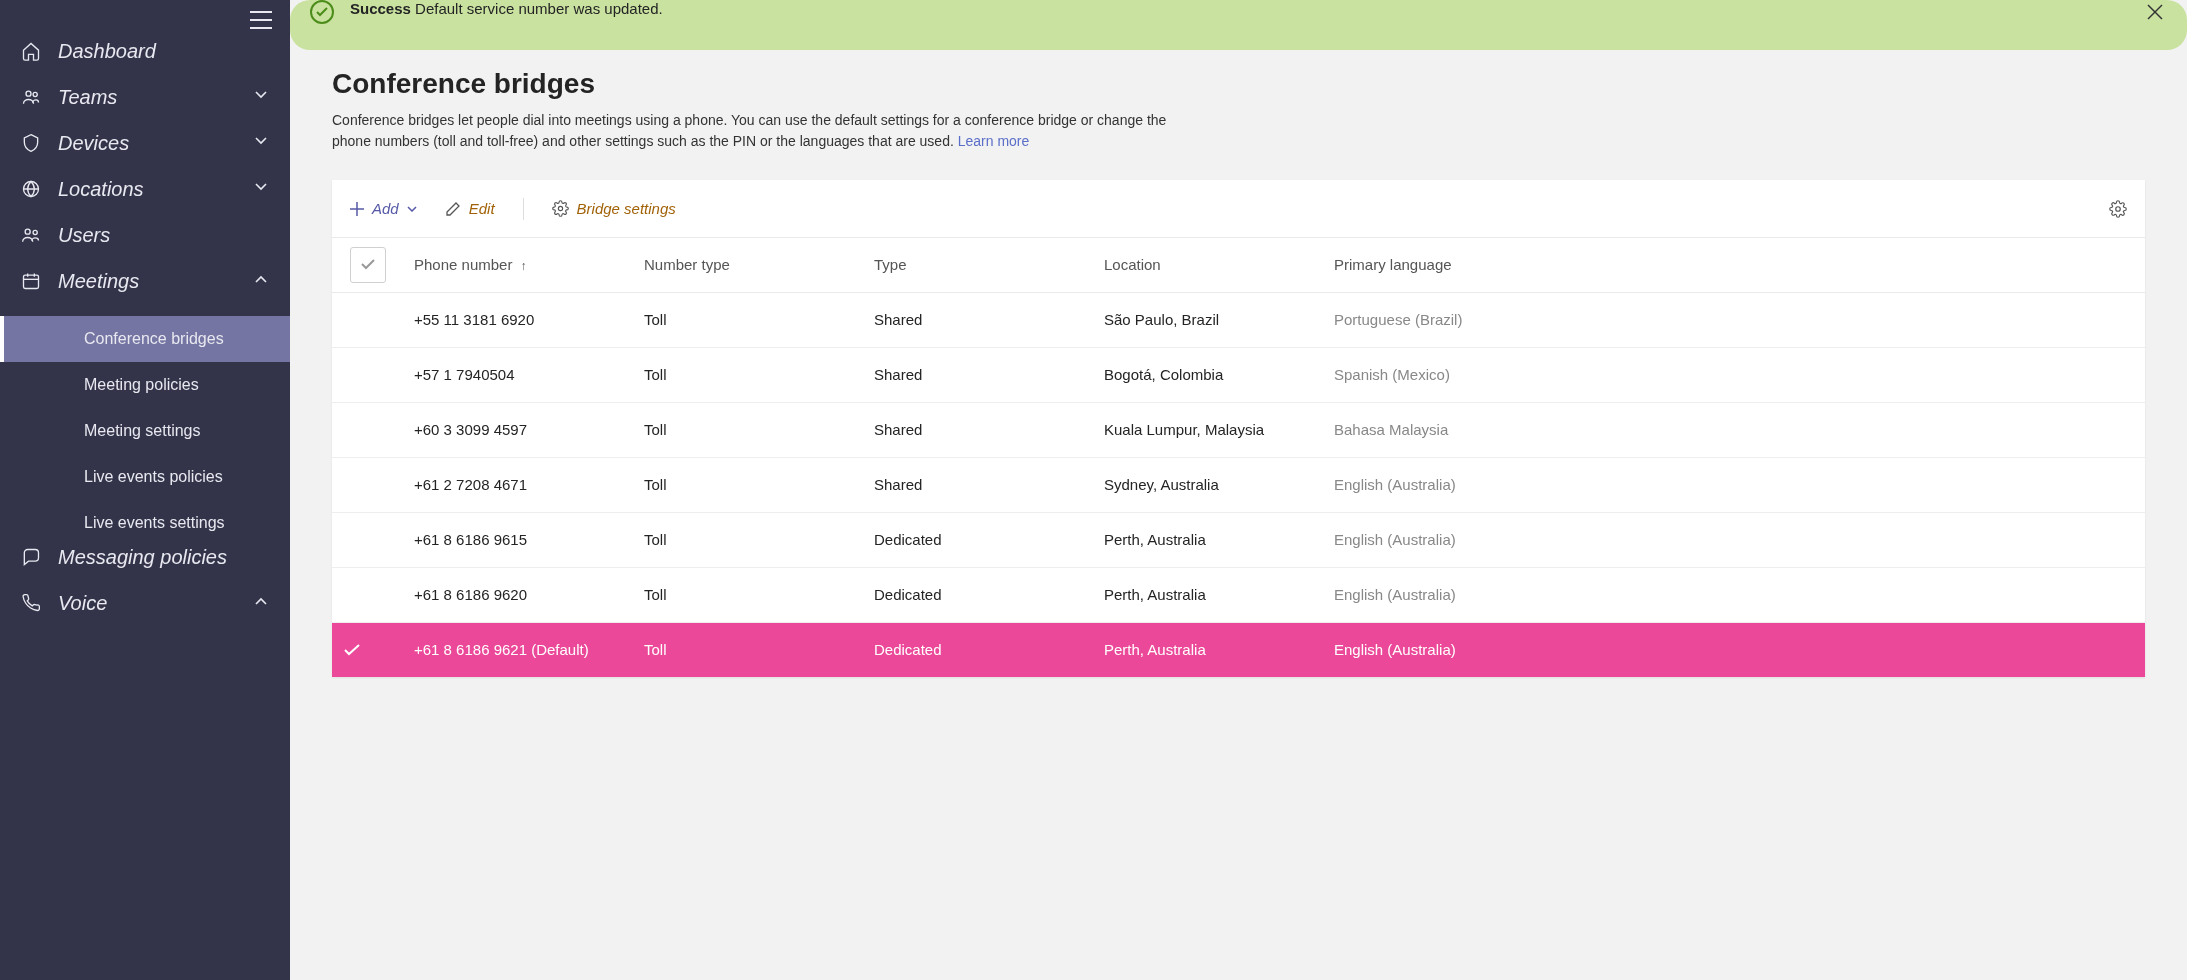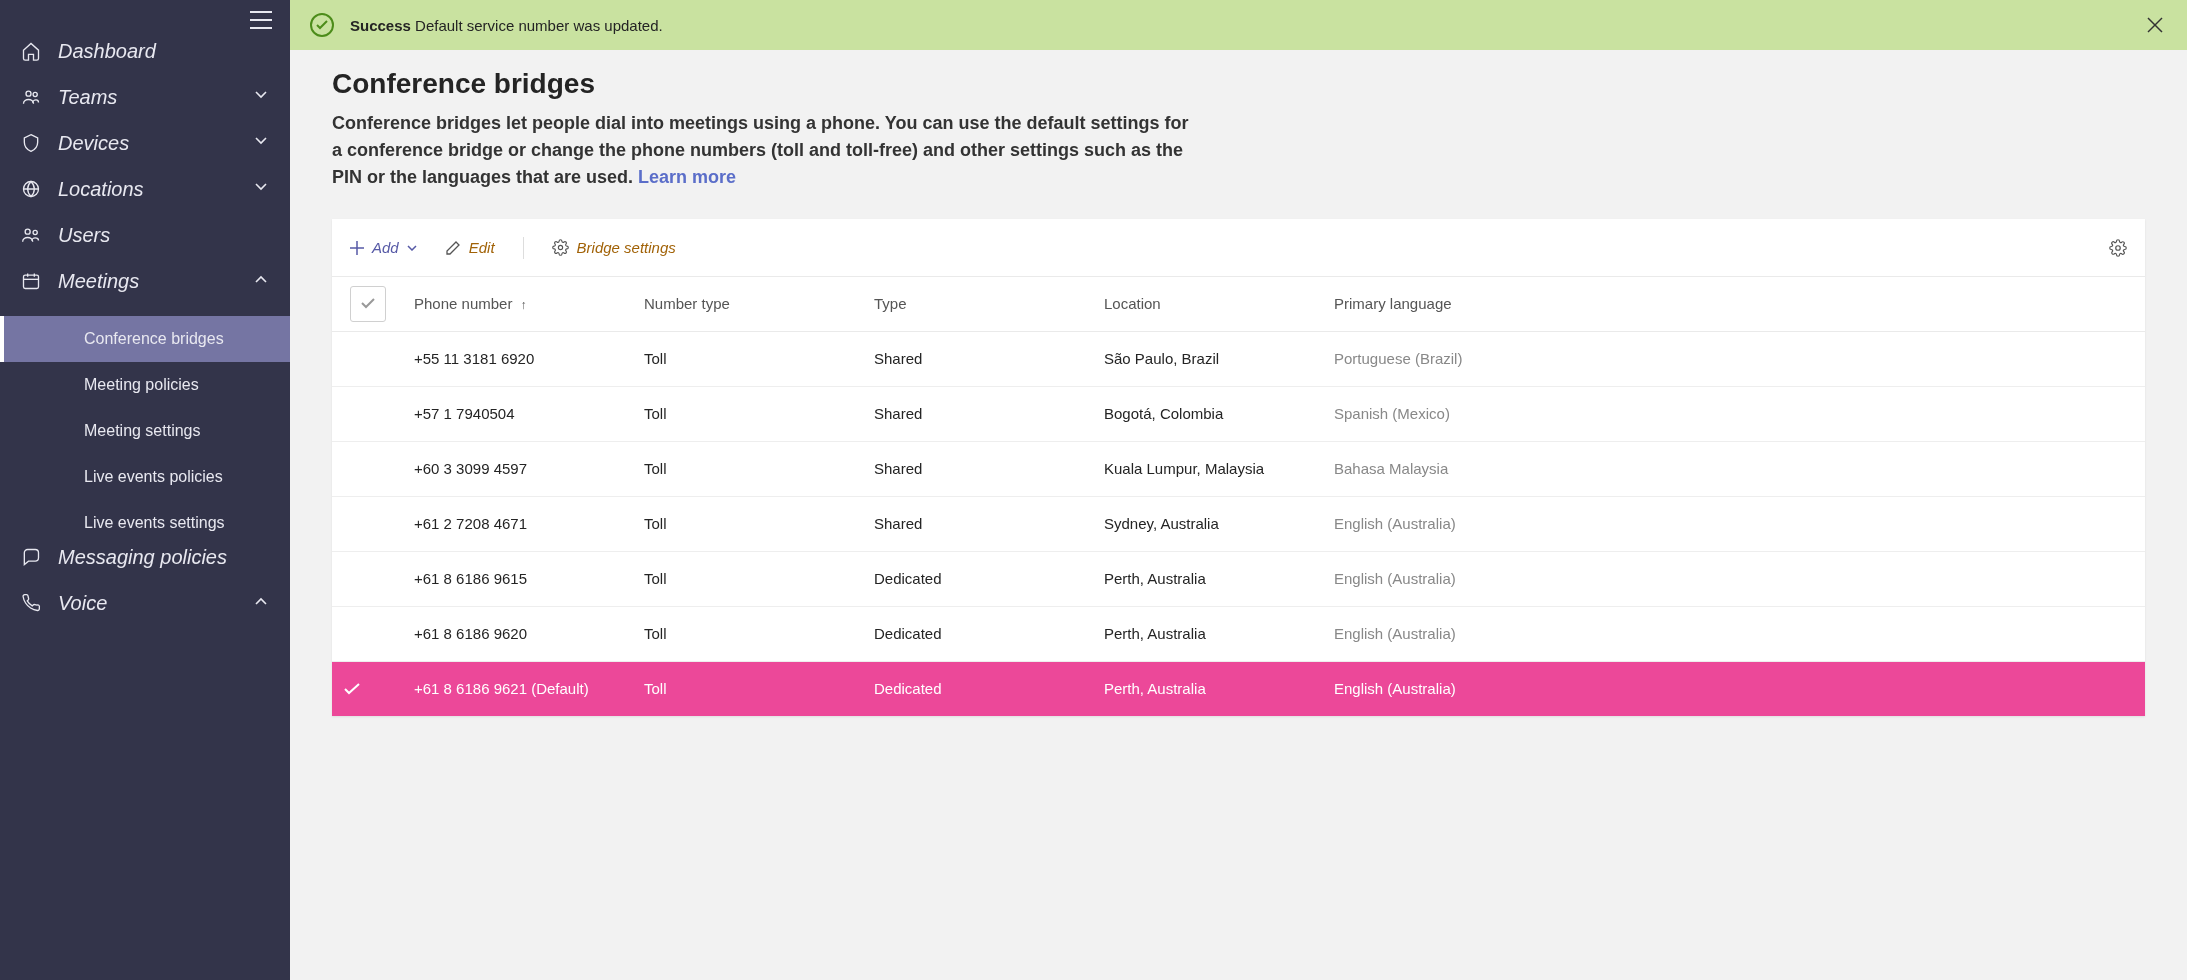--- a/index.html
+++ b/index.html
@@ -9,26 +9,26 @@
   .sidebar { width: 290px; background: #33344a; color: #e8e8f0; flex: 0 0 290px; display: flex; flex-direction: column; }
   .hamburger { height: 40px; display: flex; justify-content: flex-end; align-items: center; padding-right: 18px; }
   .nav-item { display: flex; align-items: flex-start; height: 46px; padding: 0 20px 0 20px; cursor: pointer; font-size: 20px; font-style: italic; }
   .nav-item .icon { width: 22px; height: 22px; margin-right: 16px; display: inline-flex; align-items: center; justify-content: center; }
   .nav-item .label { flex: 1; }
   .nav-sub { padding-left: 80px; height: 46px; display: flex; align-items: center; font-size: 16px; cursor: pointer; border-left: 4px solid transparent; }
   .nav-sub.active { background: #7575a3; border-left: 4px solid #ffffff; }
   .chev { width: 18px; height: 18px; display:inline-flex; align-items:center; justify-content:center; }
   
   .main { flex: 1; display: flex; flex-direction: column; overflow: hidden; }
-  .banner { background: #c9e2a0; display: flex; align-items: center; padding: 0 20px; height: 50px; font-size: 15px; }
+  .banner { background: #c9e2a0; display: flex; padding: 0 20px; height: 50px; font-size: 15px; border-radius: 20px; }
   .banner .check { width: 24px; height: 24px; border: 2px solid #4c8c1a; border-radius: 50%; display: inline-flex; align-items: center; justify-content: center; color:#4c8c1a; margin-right: 16px; }
   .banner .close { margin-left: auto; cursor: pointer; width:24px; height:24px; display:flex; align-items:center; justify-content:center; }
   .content { padding: 18px 42px 0 42px; flex:1; overflow:auto; }
   h1 { font-size: 28px; font-weight: 700; margin-bottom: 10px; }
-  .desc { font-size: 18px; color: #333; max-width: 870px; line-height: 1.5; font-weight: bold; }
+  .desc { font-size: 14px; color: #333; max-width: 870px; line-height: 1.5; }
   .desc a { color: #5b6ec9; text-decoration: none; }
   .panel { background: #fff; margin-top: 28px; box-shadow: 0 1px 2px rgba(0,0,0,0.08); }
   .toolbar { display: flex; align-items: center; height: 58px; padding: 0 18px; gap: 28px; border-bottom: 1px solid #eaeaea; }
   .tool-btn { display: inline-flex; align-items: center; gap: 8px; color: #5659a6; font-size: 15px; cursor:pointer;font-style:italic; }
   .tool-btn.plain { color: #a16207; }
   .tool-sep { width:1px; height:22px; background:#ddd; }
   .spacer { flex:1; }
   
   table { width: 100%; border-collapse: collapse; }
   th, td { text-align: left; font-size: 15px; padding: 0 12px; }

